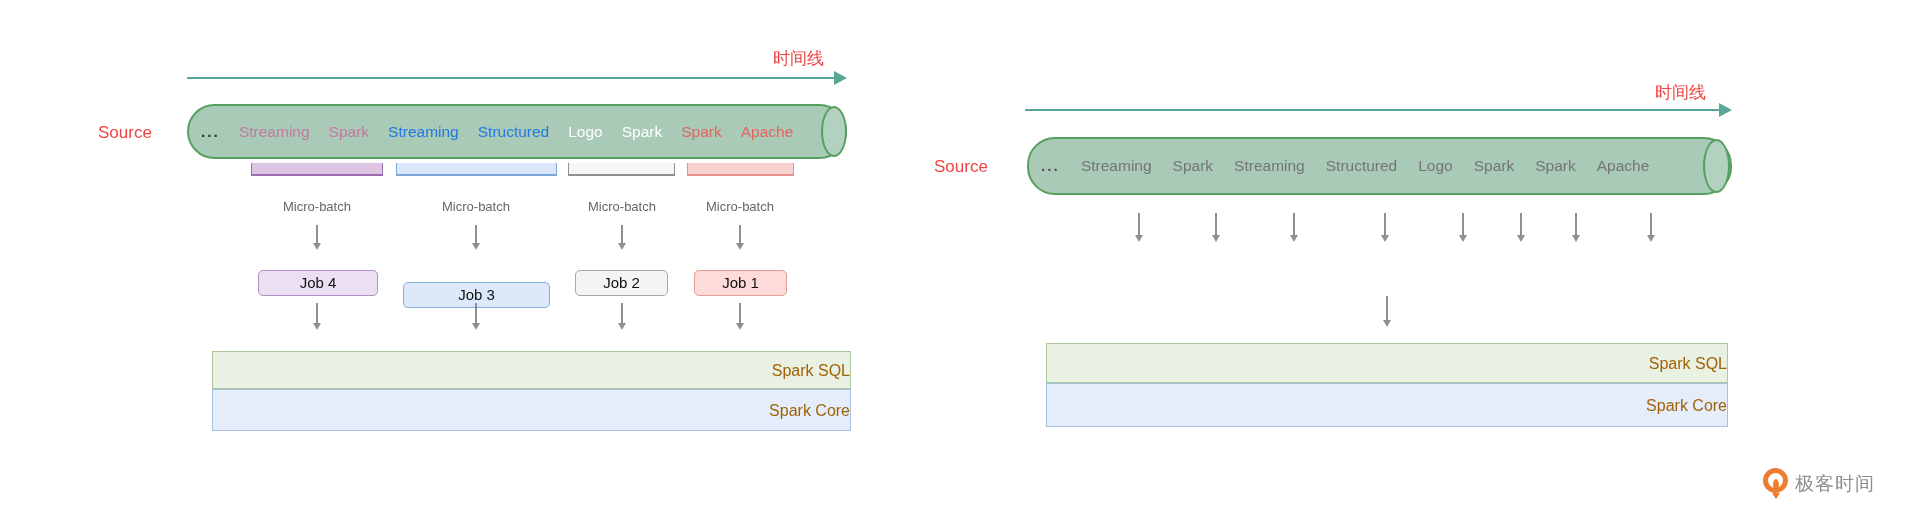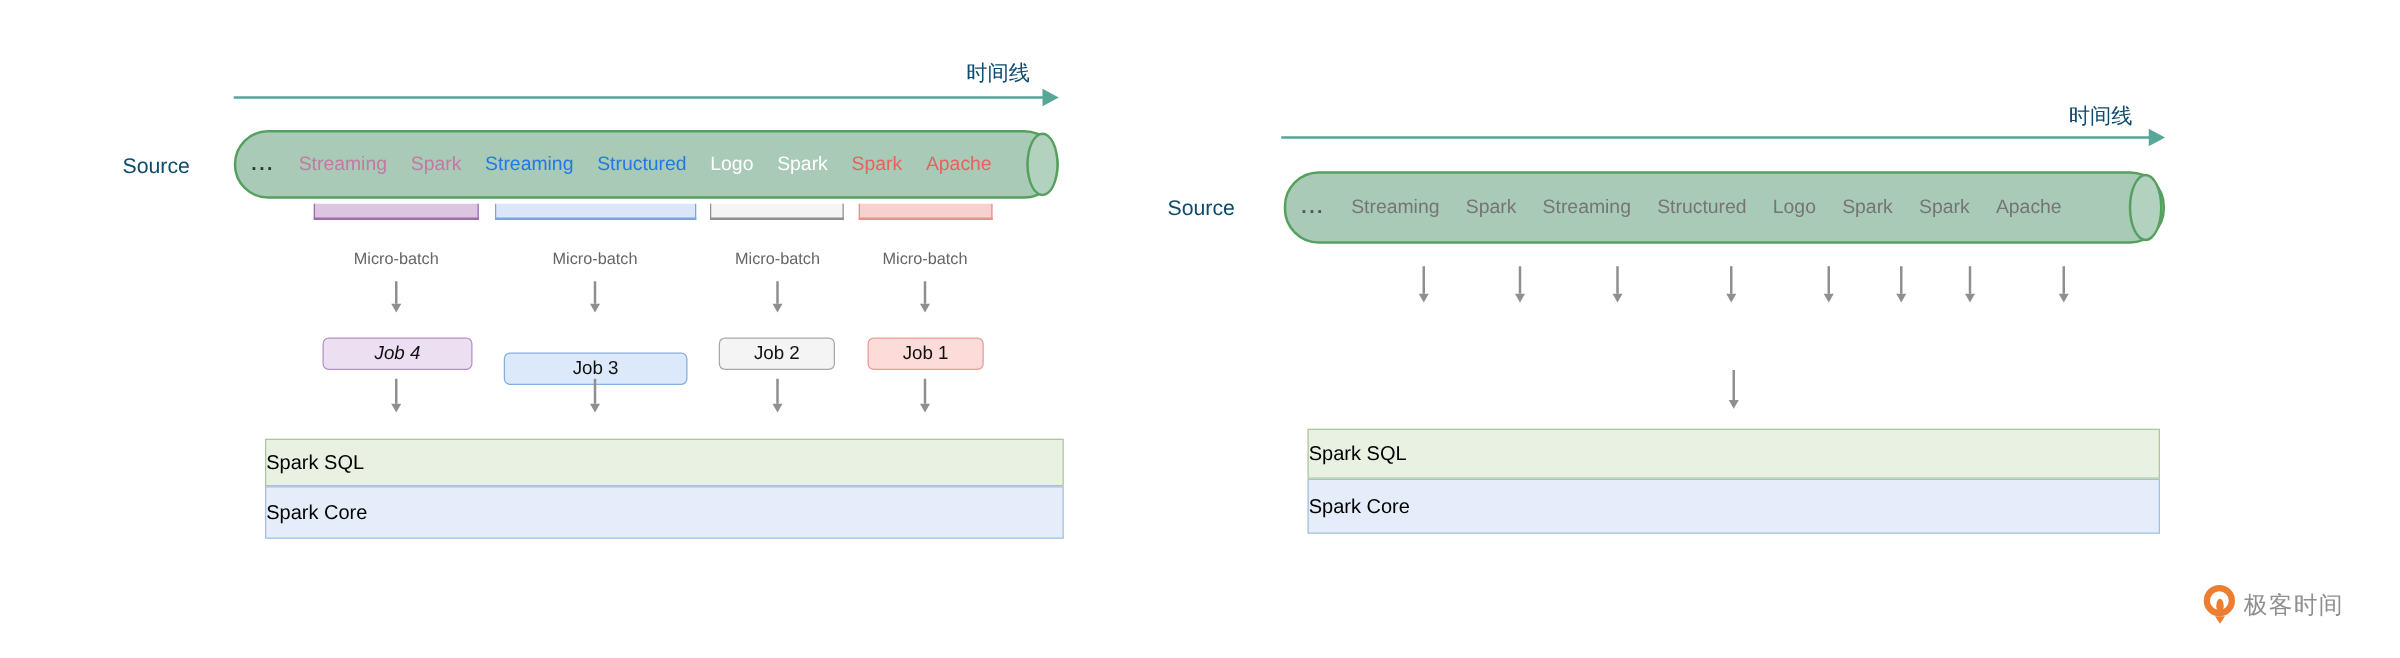--- a/index.html
+++ b/index.html
@@ -1,19 +1,19 @@
 <!DOCTYPE html>
 <html><head>
 <meta charset="utf-8">
 <style>
   html,body{margin:0;padding:0;background:#fff;}
   #canvas{position:relative;width:1920px;height:526px;background:#fff;overflow:hidden;
           font-family:"Liberation Sans","DejaVu Sans",sans-serif;}
   .abs{position:absolute;}
-  .lbl{color:#0c4a6e;font-size:17px;}
+  .lbl{color:#ef4444;font-size:17px;}
   
   .tl-line{height:2px;}
   .tl-head{width:0;height:0;border-top:7px solid transparent;border-bottom:7px solid transparent;
            border-left:13px solid #57a698;}
   
   .cyl{border:2px solid #55a05e;border-radius:28px;box-sizing:border-box;
        display:flex;align-items:center;}
   .cyl-cap{position:absolute;border:2px solid #55a05e;border-radius:50%;box-sizing:border-box;}
   .cyl-words{position:relative;display:flex;align-items:center;gap:19px;padding-left:12px;
              font-size:15.5px;white-space:nowrap;}
@@ -21,21 +21,21 @@
   
   .strip{height:13px;box-sizing:border-box;border:1px solid;border-top:none;border-bottom-width:2px;}
   .micro{font-size:13px;color:#666;text-align:center;width:110px;}
   
   .varrow{width:12px;display:flex;flex-direction:column;align-items:center;}
   .varrow .shaft{width:1.5px;background:#8f8f8f;}
   .varrow .head{width:0;height:0;border-left:4.5px solid transparent;border-right:4.5px solid transparent;
                 border-top:7px solid #8f8f8f;}
   .job{box-sizing:border-box;border:1.5px solid;border-radius:5px;font-size:15px;color:#111;
        text-align:center;}
-  .layer{box-sizing:border-box;border:1px solid;font-size:16px;color:#000000;text-align:left;}
+  .layer{box-sizing:border-box;border:1px solid;font-size:16px;color:#a16207;text-align:right;}
   .bluebar{box-sizing:border-box;border-radius:5px;font-size:15.5px;text-align:center;}
   
   .brand-ring{width:25px;height:25px;box-sizing:border-box;border:5px solid #ed7d31;border-radius:50%;}
   .brand-drop{width:6px;height:10px;border-radius:50% 50% 50% 50%/60% 60% 40% 40%;background:#ed7d31;}
   .brand-tail{width:0;height:0;border-left:4px solid transparent;border-right:4px solid transparent;
               border-top:6px solid #ed7d31;}
   .brand-text{font-size:19px;color:#8f8f8f;letter-spacing:1px;}
 </style>
 </head>
 <body>
@@ -83,21 +83,21 @@
     </div>
   <div class="abs varrow" style="left:616px;top:225px;">
       <div class="shaft" style="height:18px;"></div>
       <div class="head"></div>
     </div>
   <div class="abs varrow" style="left:734px;top:225px;">
       <div class="shaft" style="height:18px;"></div>
       <div class="head"></div>
     </div>
 
-  <div class="abs job" style="left: 258px; top: 270px; width: 120px; height: 26px; line-height: 24px; background: rgb(236, 223, 242); border-color: rgb(181, 143, 201); font-style: italic;">Job 4</div>
+  <div class="abs job" style="left: 258px; top: 270px; width: 120px; height: 26px; line-height: 24px; background: rgb(236, 223, 242); border-color: rgb(181, 143, 201);">Job 4</div>
   <div class="abs job" style="left: 403px; top: 270px; width: 147px; height: 26px; line-height: 24px; background: rgb(220, 233, 250); border-color: rgb(132, 174, 222); margin-top: 12px;">Job 3</div>
   <div class="abs job" style="left: 575px; top: 270px; width: 93px; height: 26px; line-height: 24px; background: rgb(244, 244, 244); border-color: rgb(168, 168, 168);">Job 2</div>
   <div class="abs job" style="left: 694px; top: 270px; width: 93px; height: 26px; line-height: 24px; background: rgb(252, 219, 217); border-color: rgb(233, 155, 149);">Job 1</div>
 
   <div class="abs varrow" style="left:311px;top:303px;">
       <div class="shaft" style="height:20px;"></div>
       <div class="head"></div>
     </div>
   <div class="abs varrow" style="left:470px;top:303px;">
       <div class="shaft" style="height:20px;"></div>

